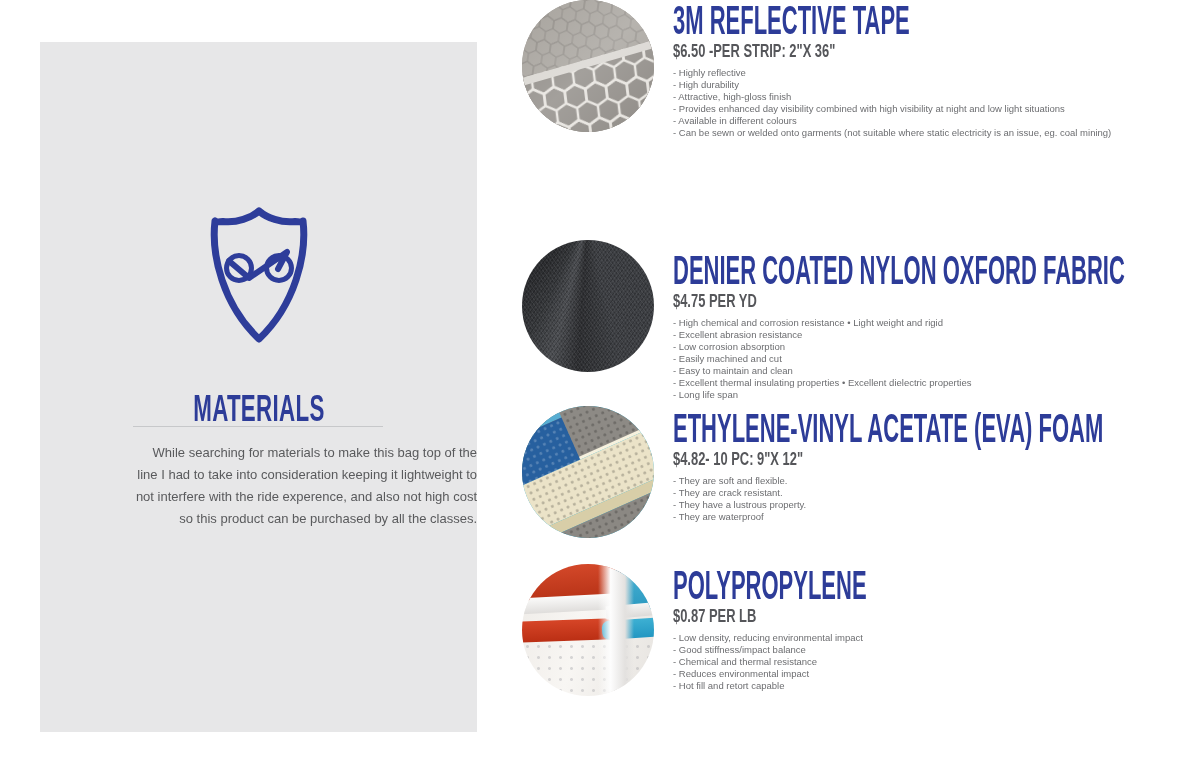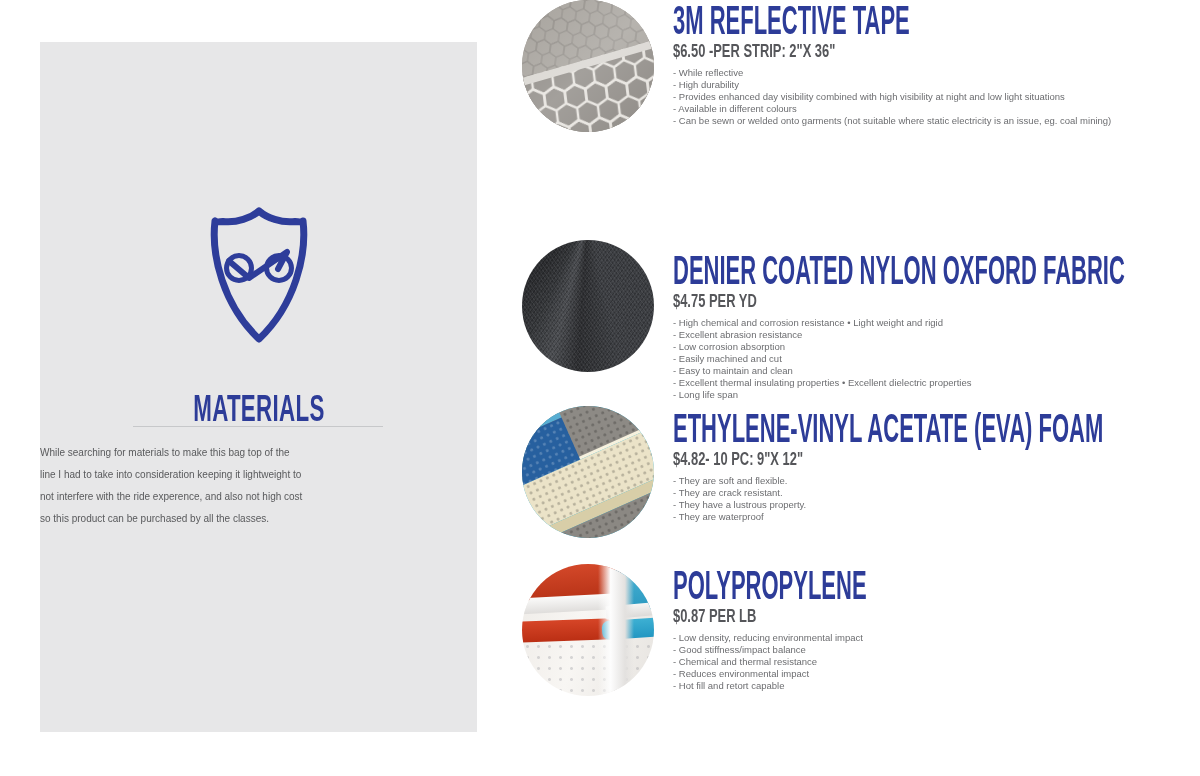--- a/index.html
+++ b/index.html
@@ -15,22 +15,22 @@
     background:#e7e7e8;
   }
   .shield-wrap { position:absolute; left:0; top:163px; width:437px; text-align:center; }
   .materials-title-wrap { position:absolute; left:0; top:332px; width:437px; text-align:center;margin-top:17px; }
   .materials-title {
     display:inline-block; color:#2d3c98; font-weight:700; font-size:36px; line-height:1;
     white-space:nowrap; transform:scaleX(0.62); letter-spacing:0.5px;
   }
   .divider { position:absolute; left:93px; top:384px; width:250px; height:1px; background:#c7c8ca; }
   .panel-desc {
-    position:absolute; left:0; top:400px; width:437px; text-align:left;
-    color:#595a5c; font-size:10px; line-height:22px;
+    position:absolute; left:0; top:400px; width:437px; text-align:right;
+    color:#595a5c; font-size:13px; line-height:22px;
   }
   .panel-desc div { white-space:nowrap; }
 
   
   .material-row { position:absolute; left:522px; width:670px; height:160px; }
   .material-row:nth-of-type(1) { top:90px; }
   .material-row:nth-of-type(2) { top:240px; }
   .material-row:nth-of-type(3) { top:406px; }
   .material-row:nth-of-type(4) { top:564px; }
 
@@ -228,22 +228,23 @@
         <polygon points="0,78 132,40 132,132 0,132" fill="#8f8b86"></polygon>
         <polygon points="0,78 132,40 132,132 0,132" fill="url(#hexL)"></polygon>
         <polygon points="0,78 132,40 132,48 0,86" fill="#d9d6d1"></polygon>
         <rect x="0" y="0" width="132" height="132" fill="url(#sheen)"></rect>
       </svg>
     </div>
     <div class="info">
       <span class="title">3M REFLECTIVE TAPE</span>
       <span class="price"><span>$6.50 -PER STRIP: 2"X 36"</span></span>
       <ul class="bullets">
-          <li>- While reflective</li>
+          <li>- Highly reflective</li>
           <li>- High durability</li>
+          <li>- Attractive, high-gloss finish</li>
           <li>- Provides enhanced day visibility combined with high visibility at night and low light situations</li>
           <li>- Available in different colours</li>
           <li>- Can be sewn or welded onto garments (not suitable where static electricity is an issue, eg. coal mining)</li>
         </ul>
     </div>
   </div>
 
 </div>
 
 </body></html>

